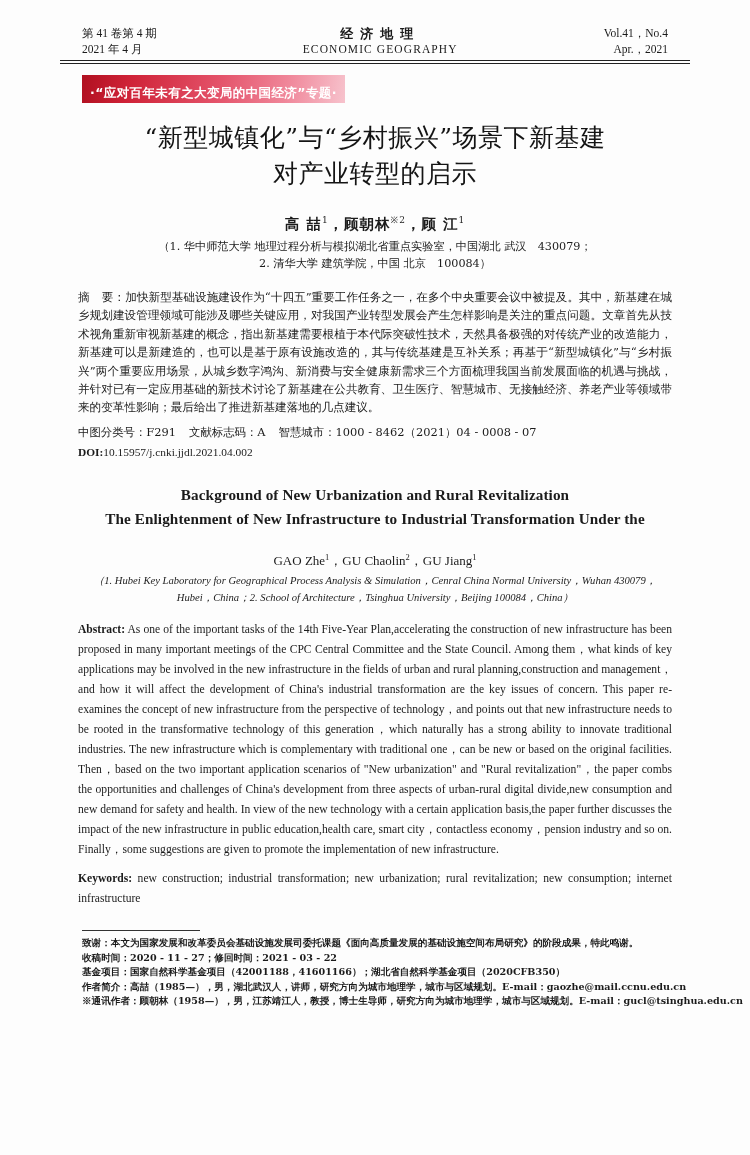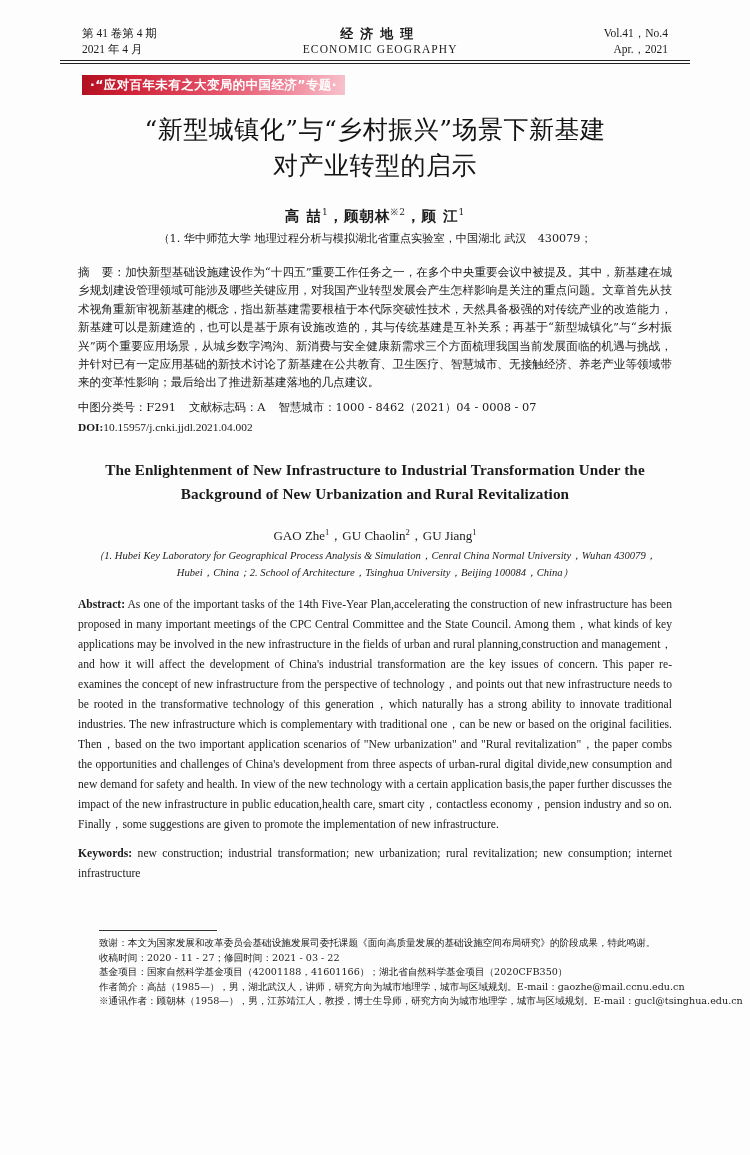--- a/index.html
+++ b/index.html
@@ -54,21 +54,21 @@
     height: 2.2px;
   }
 
   
   .banner-row {
     margin-top: 11px;
     padding-left: 22px;
   }
   .banner {
     display: inline-block;
-    padding: 2px 8px 3px 8px;
+    padding: 10px 8px 3px 8px;
     color: #ffffff;
     font-family: "DejaVu Sans", sans-serif;
     font-size: 12.5px;
     font-weight: 700;
     letter-spacing: 0.4px;
     line-height: 15px;
     background: linear-gradient(100deg, #b01020 0%, #cf2237 18%, #e4536a 52%, #f0889b 78%, #f7c3cd 100%);
   }
 
   
@@ -163,23 +163,24 @@
     margin: 9px 18px 0 18px;
     font-size: 11.6px;
     line-height: 19.6px;
     text-align: justify;
   }
   .kw-en b { font-weight: 700; }
 
   
   .foot {
     position: absolute;
-    left: 99px;
+    left: 82px;
     top: 930px;
     width: 586px;
+    font-weight: bold;
   }
   .foot-rule {
     width: 118px;
     border-top: 1.1px solid #333;
     margin-bottom: 5px;
   }
   .foot-line {
     font-family: "DejaVu Serif", serif;
     font-size: 9.6px;
     line-height: 14.6px;
@@ -217,37 +218,38 @@
       <div>“新型城镇化”与“乡村振兴”场景下新基建</div>
       <div>对产业转型的启示</div>
     </div>
 
     <div class="authors-cn">
       <span>高  喆</span><sup>1</sup><span>，</span><span>顾朝林</span><sup>※2</sup><span>，</span><span>顾  江</span><sup>1</sup>
     </div>
 
     <div class="affil-cn">
       <div>（1. 华中师范大学 地理过程分析与模拟湖北省重点实验室，中国湖北 武汉　430079；</div>
+      <div>2. 清华大学 建筑学院，中国 北京　100084）</div>
     </div>
 
     <div class="abs-cn">
       <span class="lead">摘　要：</span><span>加快新型基础设施建设作为“十四五”重要工作任务之一，在多个中央重要会议中被提及。其中，新基建在城乡规划建设管理领域可能涉及哪些关键应用，对我国产业转型发展会产生怎样影响是关注的重点问题。文章首先从技术视角重新审视新基建的概念，指出新基建需要根植于本代际突破性技术，天然具备极强的对传统产业的改造能力，新基建可以是新建造的，也可以是基于原有设施改造的，其与传统基建是互补关系；再基于“新型城镇化”与“乡村振兴”两个重要应用场景，从城乡数字鸿沟、新消费与安全健康新需求三个方面梳理我国当前发展面临的机遇与挑战，并针对已有一定应用基础的新技术讨论了新基建在公共教育、卫生医疗、智慧城市、无接触经济、养老产业等领域带来的变革性影响；最后给出了推进新基建落地的几点建议。</span>
     </div>
 
 
     <div class="meta-cn">
       <span>中图分类号：</span><span>F291</span><span class="gap"></span><span>文献标志码：</span><span>A</span><span class="gap"></span><span>智慧城市：</span><span>1000 - 8462（2021）04 - 0008 - 07</span>
     </div>
     <div class="doi-line">
       <b>DOI:</b><span>10.15957/j.cnki.jjdl.2021.04.002</span>
     </div>
 
     <div class="title-en">
+      <div>Background of New Urbanization and Rural Revitalization</div>
       <div>The Enlightenment of New Infrastructure to Industrial Transformation Under the</div>
-      <div>Background of New Urbanization and Rural Revitalization</div>
     </div>
 
     <div class="authors-en">
       <span>GAO Zhe</span><sup>1</sup><span>，</span><span>GU Chaolin</span><sup>2</sup><span>，</span><span>GU Jiang</span><sup>1</sup>
     </div>
 
     <div class="affil-en">
       <div>（1. Hubei Key Laboratory for Geographical Process Analysis &amp; Simulation，Cenral China Normal University，Wuhan  430079，</div>
       <div>Hubei，China；2. School of Architecture，Tsinghua University，Beijing  100084，China）</div>
     </div>

